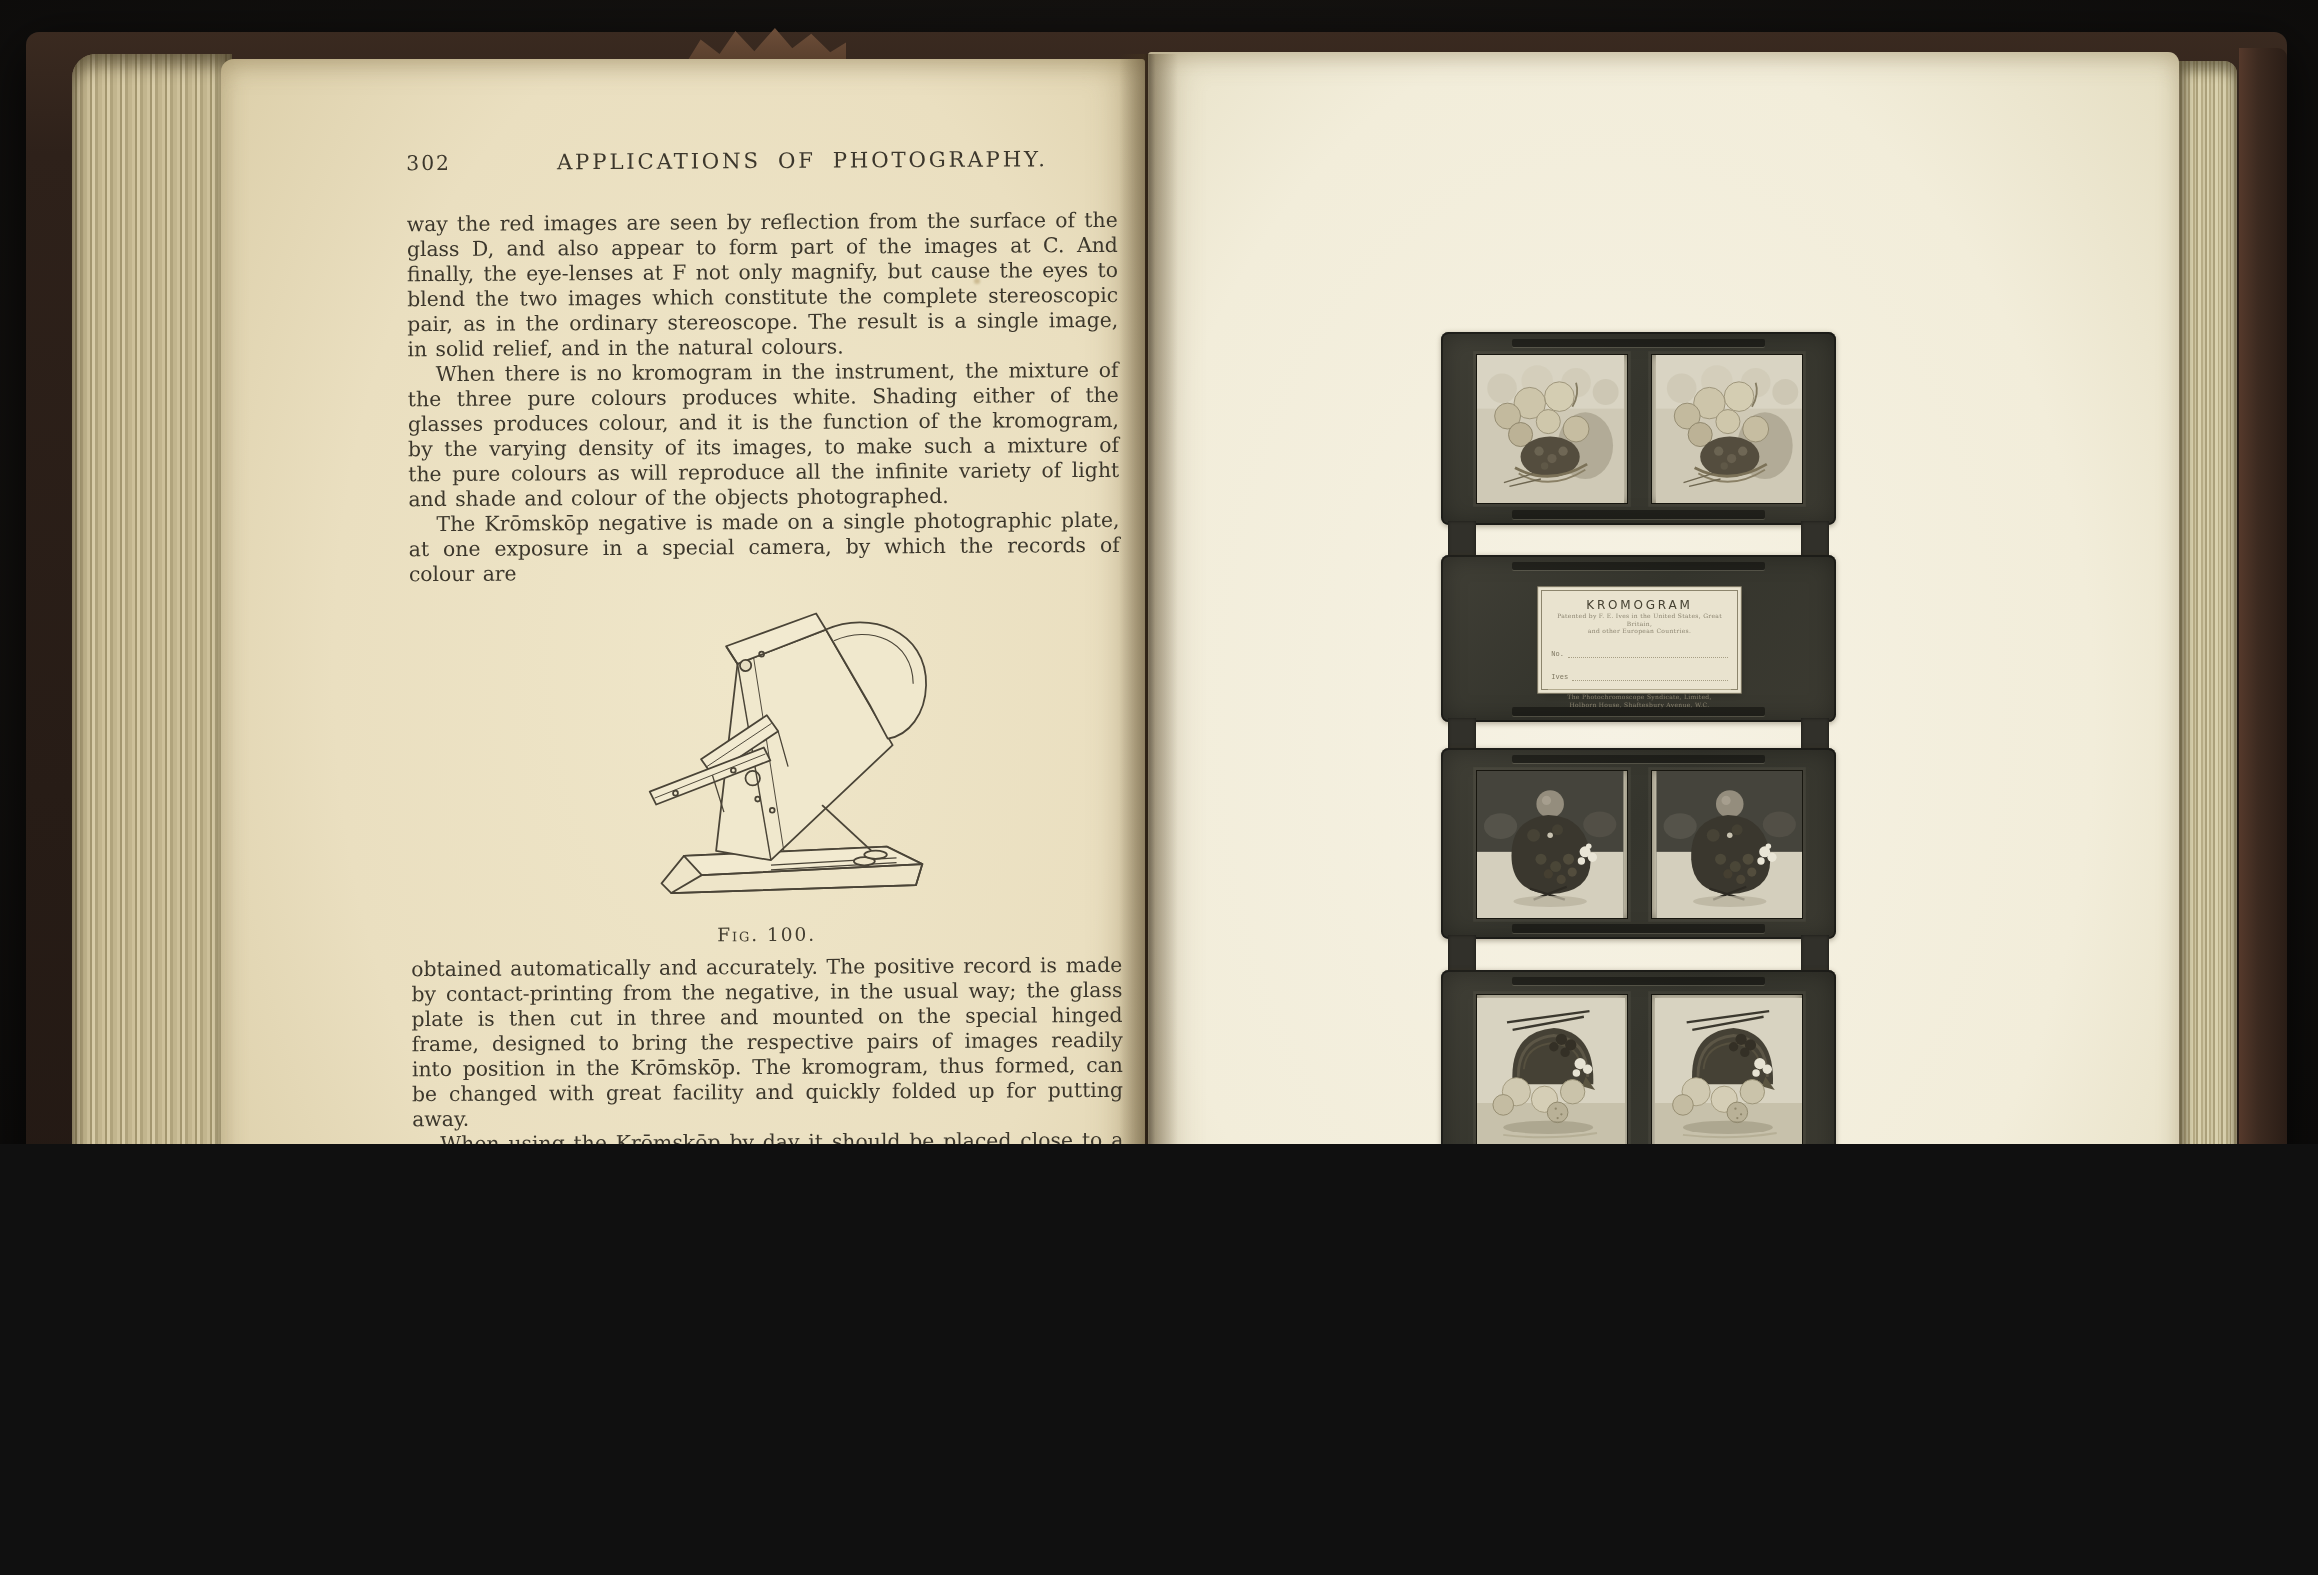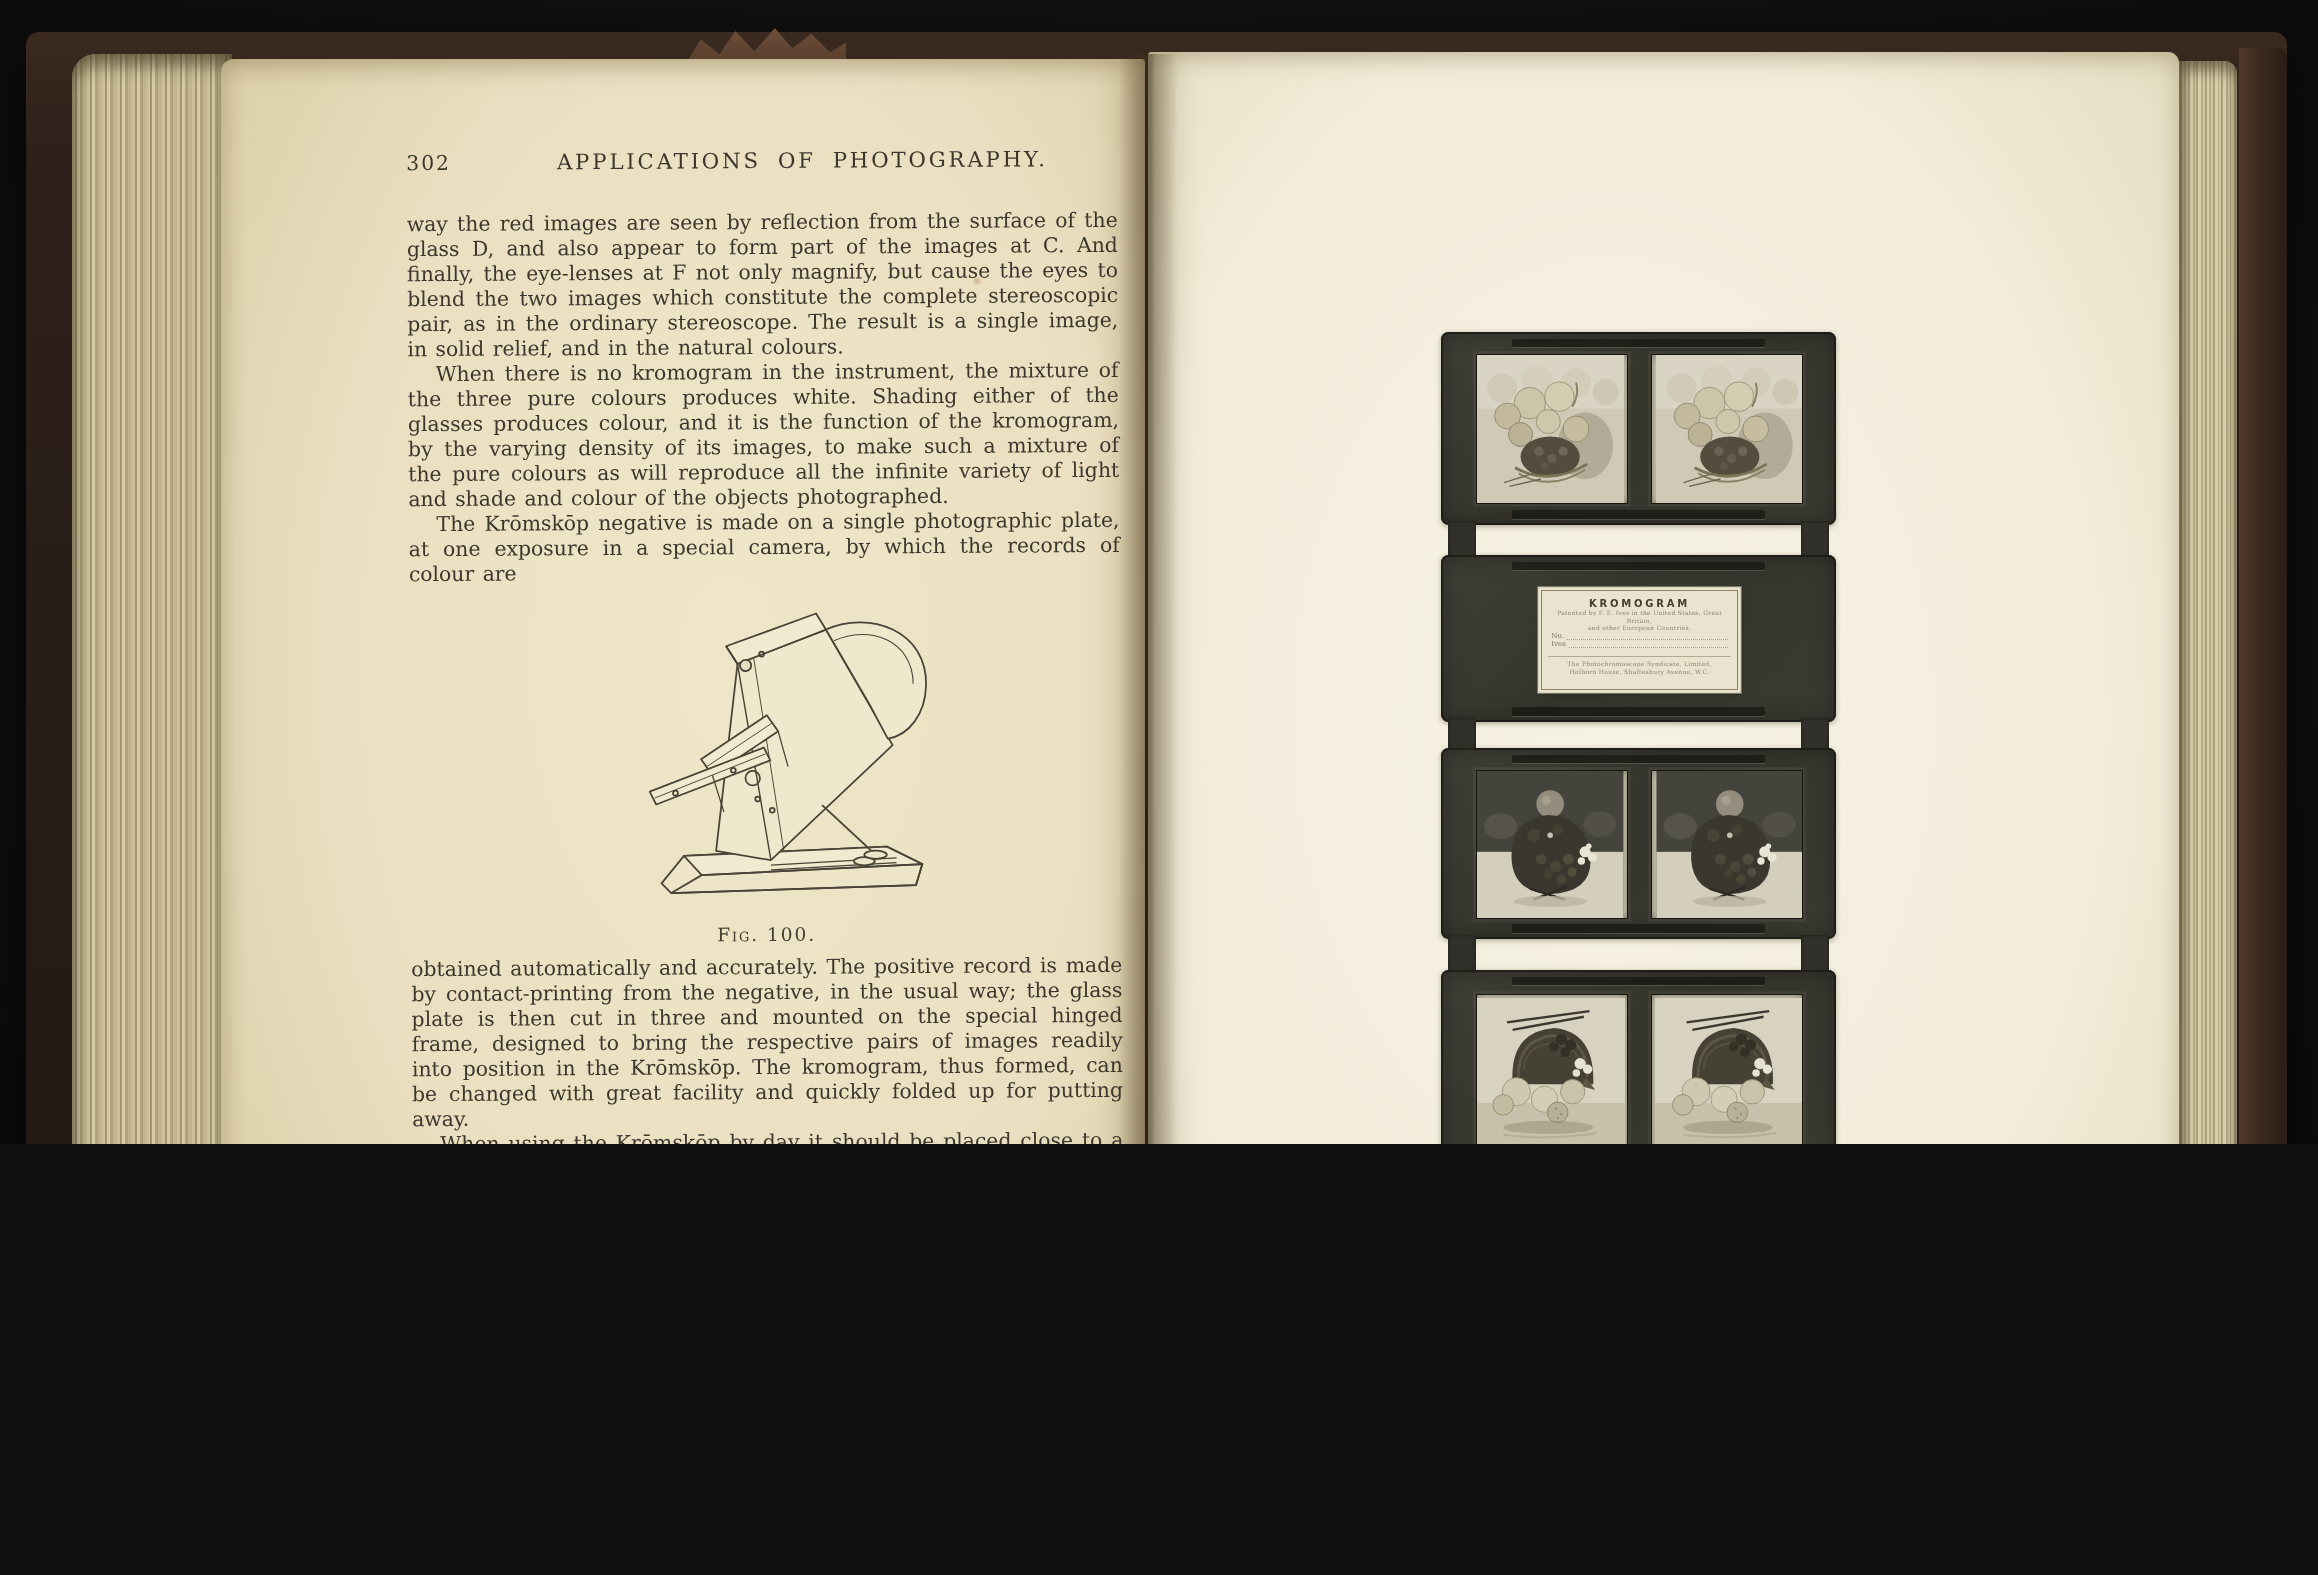--- a/index.html
+++ b/index.html
@@ -64,24 +64,24 @@
   .win{position:absolute;top:22px;width:150px;height:148px;background:#cfc9b6;
        border:1.9px solid #17160f;box-shadow:inset 0 0 9.3px rgba(40,35,20,.5), 0 0 0 2.8px rgba(200,195,170,.08);overflow:hidden;}
   .win svg{display:block;width:100%;height:100%;}
   .win.l{left:35px;} .win.r{left:210px;}
   .tab{position:absolute;width:28px;background:#31302a;box-shadow:inset 0 0 3.7px rgba(0,0,0,.5);}
   .tab.tl{left:7.4px;} .tab.tr{right:7.4px;}
 
   .label-card{position:absolute;left:100px;top:35px;width:197px;height:100px;background:#e9e3cf;
         border:0.9px solid #8c856d;box-shadow:0 0 0 2.8px #e9e3cf,0 0 0 3.7px #9a927a, 1.9px 2.8px 7.4px rgba(0,0,0,.45);
         padding:7.4px 9.3px 5.6px;box-sizing:border-box;text-align:center;color:#55503f;}
-  .label-card .lt{font-family:"DejaVu Sans","Liberation Sans",sans-serif;font-weight:bold;
-        font-size:10px;letter-spacing:2.8px;color:#454132;}
+  .label-card .lt{font-family:"DejaVu Sans","Liberation Sans",sans-serif;font-weight:normal;
+        font-size:12px;letter-spacing:2.8px;color:#454132;}
   .label-card .tiny{font-size:6px;line-height:7.4px;color:#8b8470;letter-spacing:0.3px;}
-  .label-card .fieldrow{display:flex;align-items:flex-end;font-size:7px;color:#7c755f;margin-top:0;text-align:left;}
+  .label-card .fieldrow{display:flex;align-items:flex-end;font-size:7px;color:#7c755f;margin-top:15px;text-align:left;font-family:Liberation Mono, monospace;}
   .label-card .fieldrow .dots{flex:1;border-bottom:0.9px dotted #a79f85;margin-left:3.7px;height:7.4px;}
   .label-card hr{border:none;border-top:0.9px solid #b3ab90;margin:7.4px -3.7px 3.7px;}
   .plate-caption{position:absolute;left:1441px;top:1211px;width:395px;text-align:left;
         font-variant:small-caps;letter-spacing:2.8px;font-size:19.5px;color:#464133;}
 </style>
 </head>
 <body>
 
 <div id="stage">
 

